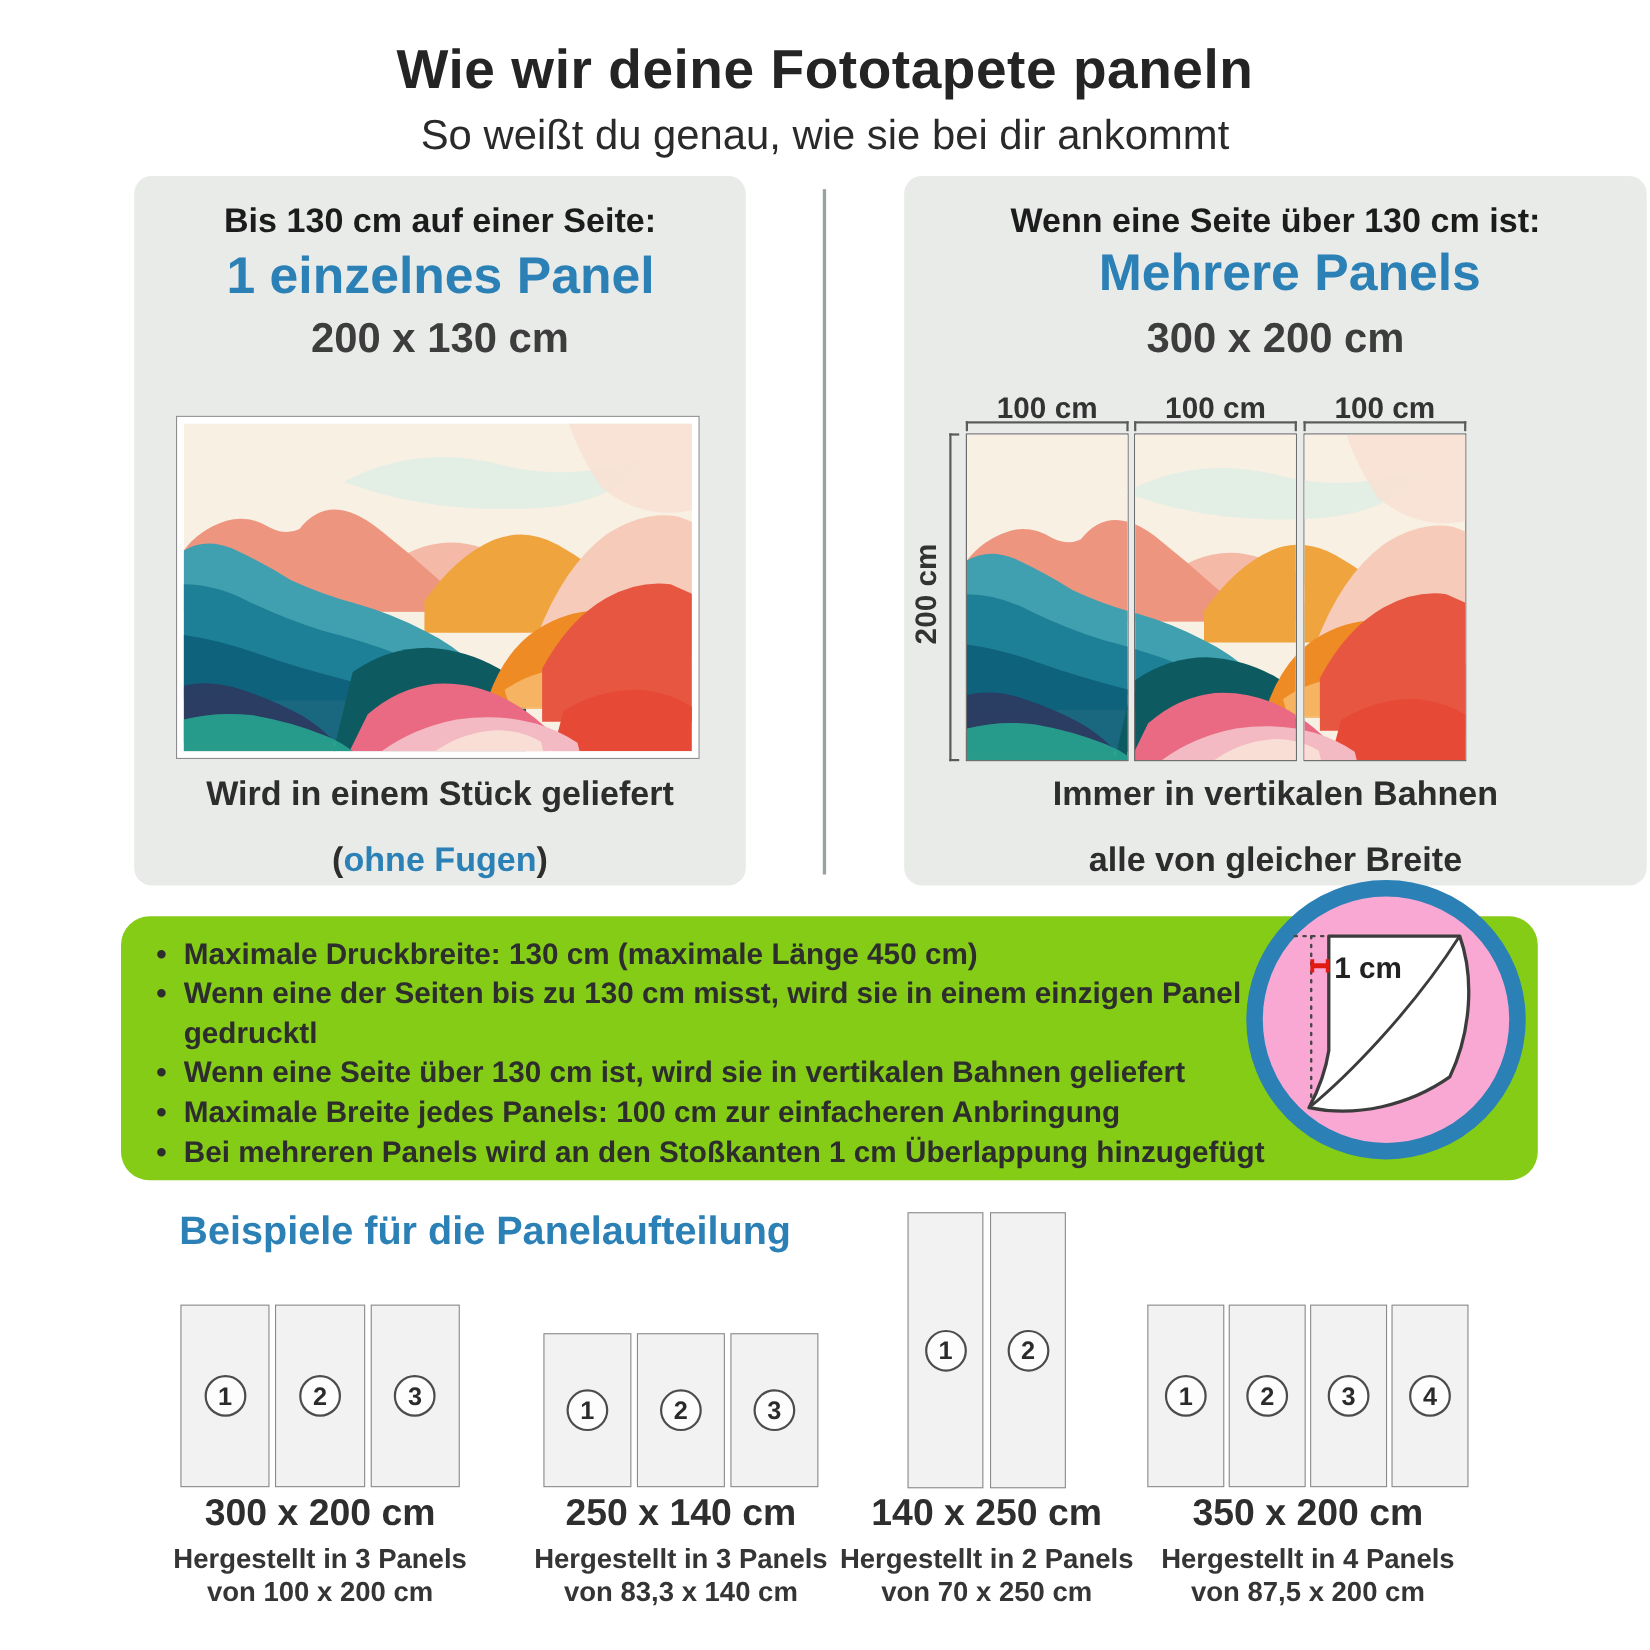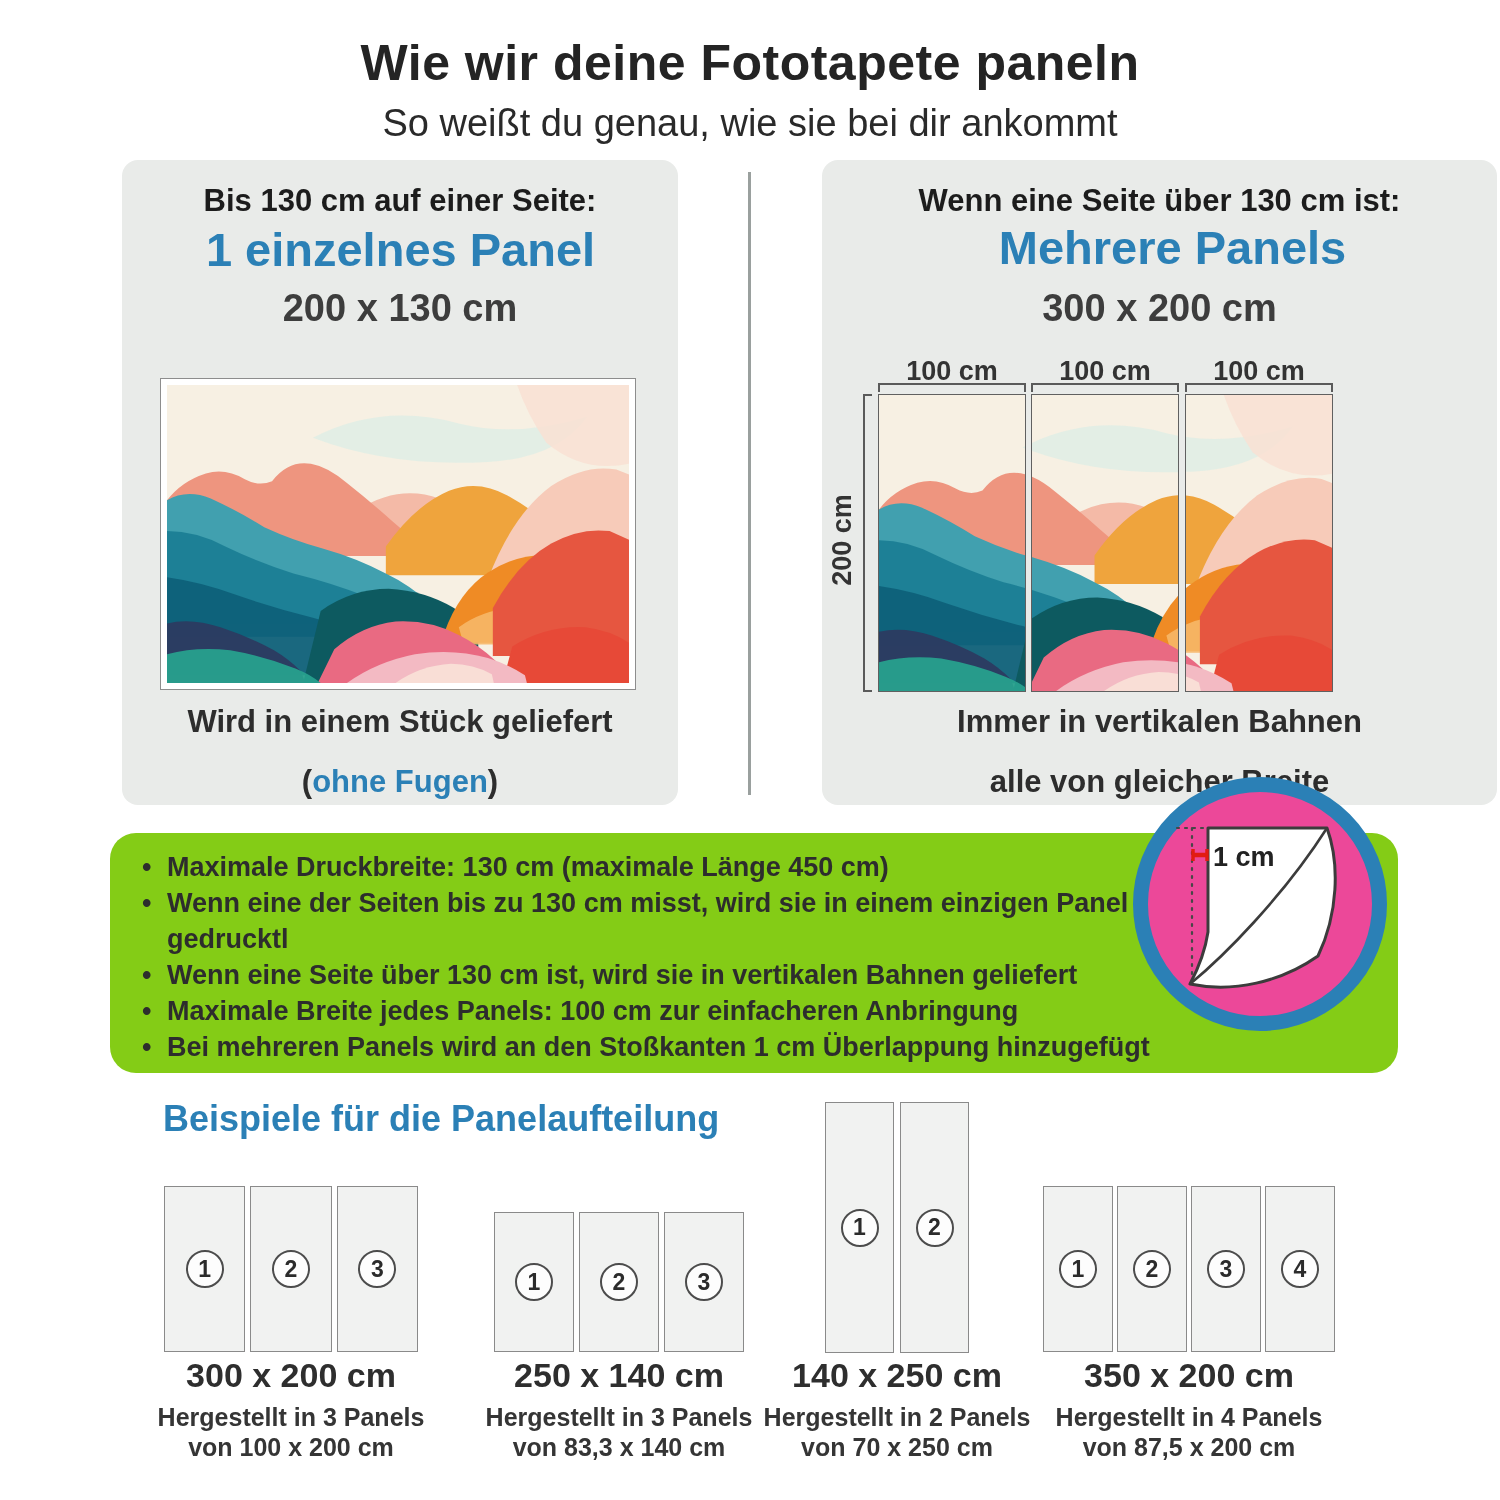--- a/index.html
+++ b/index.html
@@ -45,22 +45,22 @@
           color:#333;transform:rotate(-90deg);}
   .strip{top:234px;width:148px;height:298px;box-sizing:border-box;background:#fff;
          border:1px solid #606060;overflow:hidden;position:absolute;}
   .st0{left:56px;} .st1{left:209px;} .st2{left:363px;}
 
   
   .info-box{left:110px;top:833px;width:1288px;height:240px;background:#84cc16;border-radius:26px;}
   .info-box ul{list-style:none;margin:0;padding:0;position:absolute;left:30px;top:16px;width:1010px;}
   .info-box li{position:relative;padding-left:27px;font-size:27px;line-height:36px;font-weight:700;color:#2d2d2d;}
   .info-box li::before{content:"•";position:absolute;left:2px;top:0;}
-  .overlap-circle{left:1133px;top:777px;width:224px;height:224px;border:15px solid #2b80b6;
-                  border-radius:50%;background:#ec4899;}
+  .overlap-circle{left:1133px;top:800px;width:224px;height:224px;border:15px solid #2b80b6;
+                  border-radius:50%;background:#f9a8d4;}
 
   
   .ex-heading{left:163px;top:1098px;font-size:36px;font-weight:800;color:#2b80b6;}
   .ex-panels{position:absolute;display:flex;}
   .e1{left:164px;top:1186px;width:254px;height:166px;gap:5px;}
   .e2{left:494px;top:1212px;width:250px;height:140px;gap:5px;}
   .e3{left:825px;top:1102px;width:144px;height:251px;gap:6px;}
   .e4{left:1043px;top:1186px;width:292px;height:166px;gap:4px;}
   .panel{flex:1;background:#f1f2f1;border:1.5px solid #8a8a8a;position:relative;}
   .badge{position:absolute;left:50%;top:50%;transform:translate(-50%,-50%);

